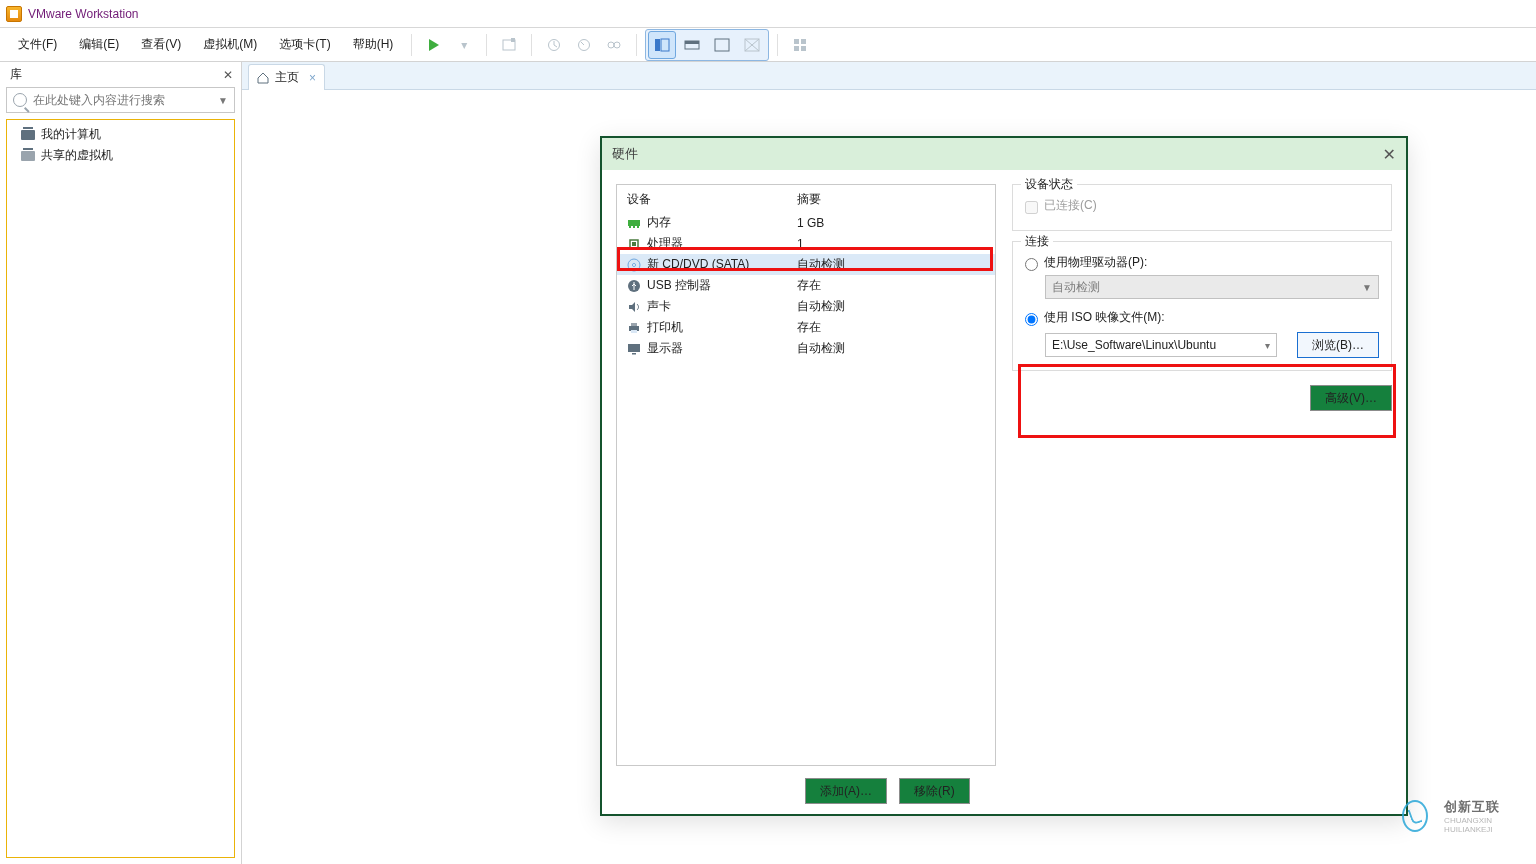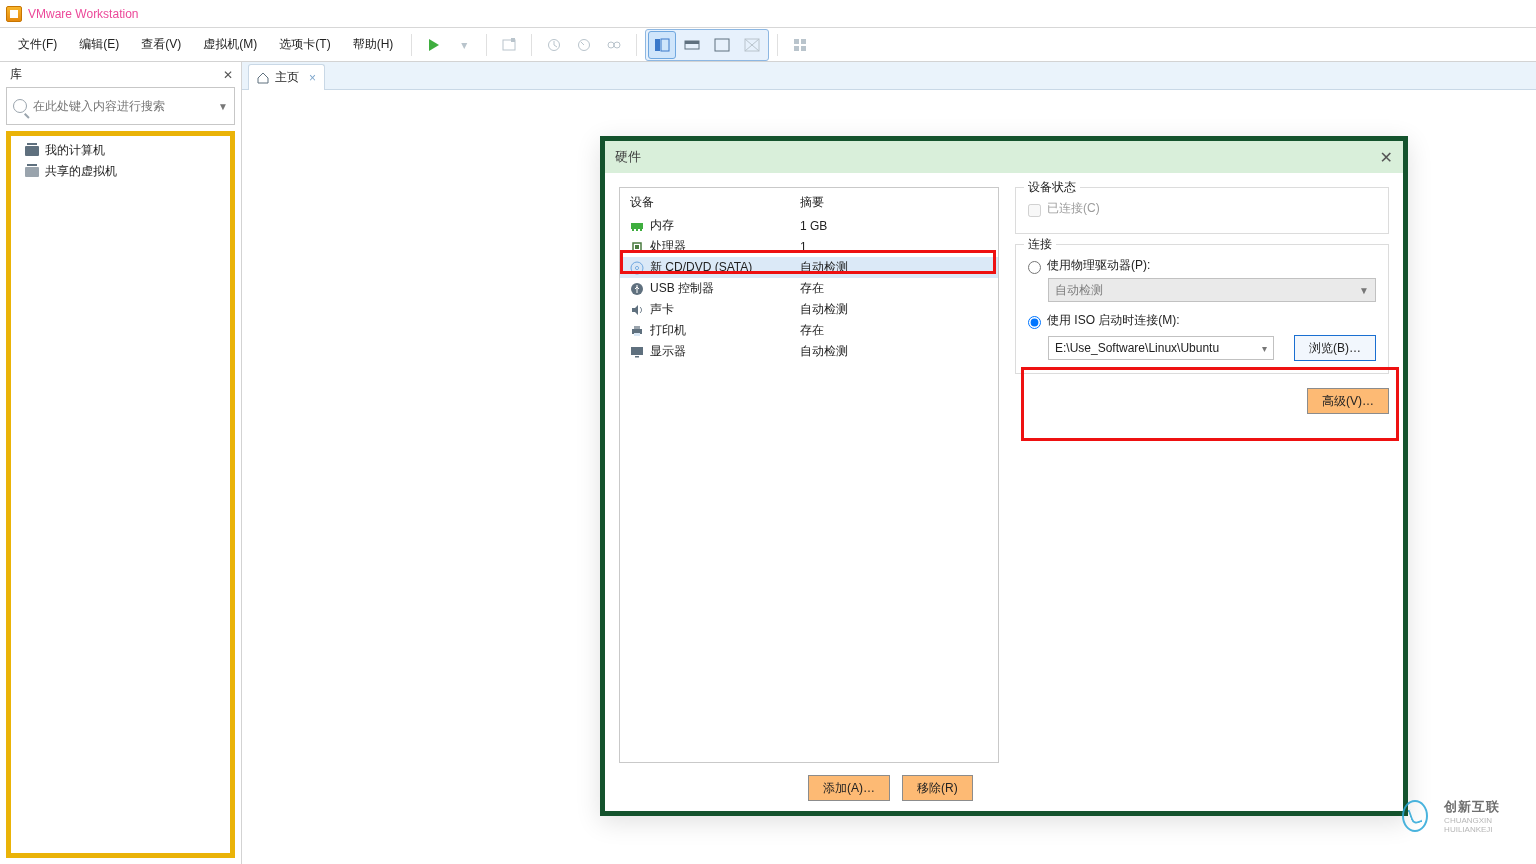--- a/index.html
+++ b/index.html
@@ -27,21 +27,21 @@
 .titlebar .logo {
   width: 16px; height: 16px;
   background: linear-gradient(#f7b52b,#e68a0e);
   border: 1px solid #c77500;
   border-radius: 2px;
   position: relative;
 }
 .titlebar .logo::after {
   content:""; position:absolute; inset:3px; background:#fff;
 }
-.titlebar .title { color:#ec4899; }
+.titlebar .title { color:#701a75; }
 
 
 .menubar {
   height: 34px;
   display:flex;
   align-items:center;
   padding: 0 8px;
   border-bottom: 1px solid #d3d3d3;
   gap: 2px;
 }
@@ -74,35 +74,35 @@
 }
 .side-header {
   display:flex; align-items:center; justify-content:space-between;
   padding: 4px 8px 2px 10px;
   font-size:12px;
 }
 .side-header .close-x { color:#555; cursor:default; font-size:12px; }
 .search-wrap {
   margin:2px 6px 6px 6px;
   border:1px solid #c7c7c7;
-  height:38px; display:flex; align-items:center;
+  height:26px; display:flex; align-items:center;
   padding:0 6px; gap:6px;
   background:#fff;
 }
 .search-wrap .mag {
   width:14px; height:14px; border:1.5px solid #9aa4ad; border-radius:50%; position:relative;
 }
 .search-wrap .mag::after{content:"";position:absolute;right:-4px;bottom:-4px;width:6px;height:1.5px;background:#9aa4ad;transform:rotate(45deg);}
 .search-wrap input {
   border:none; outline:none; flex:1; font-size:12px; color:#333; background:transparent;
 }
 .search-wrap .drop { color:#777; font-size:10px; }
 
 .tree {
-  border:5px solid #eab308; margin:0 6px 6px 6px; flex:1; padding:4px 4px;
+  border:1px solid #eab308; margin:0 6px 6px 6px; flex:1; padding:4px 4px;
 }
 .tree-item {
   display:flex; align-items:center; gap:6px; padding:2px 4px 2px 10px;
 }
 .tree-item .mini-icon {
   width:14px; height:10px; background:#5f707e; border-radius:1px; position:relative;
 }
 .tree-item .mini-icon::before { content:""; position:absolute; top:-3px; left:2px; right:2px; height:2px; background:#5f707e; }
 .tree-item.shared .mini-icon { background:#9aa4ad; }
 
@@ -119,21 +119,21 @@
 .tab .home-ico {
   width:12px;height:12px;display:inline-block;
 }
 .tab .tab-x { color:#7ea6cc; font-size:12px; margin-left:4px; }
 
 .canvas { position:absolute; inset:28px 0 0 0; background:#fff; }
 
 
 .dlg {
   position:absolute; left:600px; top:136px; width:808px; height:680px;
-  border:5px solid #14532d; background:#fff; box-shadow:0 6px 24px rgba(0,0,0,.12);
+  border:2px solid #14532d; background:#fff; box-shadow:0 6px 24px rgba(0,0,0,.12);
 }
 .dlg-header {
   height:32px; background:#d9efda; display:flex; align-items:center; justify-content:space-between;
   padding:0 10px; font-size:13px; color:#3e3e3e;
 }
 .dlg-header .x { font-size:16px; color:#555; cursor:default; }
 .dlg-body { display:flex; padding:14px 14px 4px 14px; gap:16px; height:calc(100% - 32px - 44px); }
 .dev-panel {
   width:380px; border:1px solid #c9c9c9; padding:0;
 }
@@ -162,21 +162,21 @@
 .chk input, .rdo input { width:13px; height:13px; }
 .chk.disabled { color:#9c9c9c; }
 .combo {
   width:100%; height:24px; border:1px solid #c1c1c1; background:#eaeaea; color:#7e7e7e; padding:0 6px; display:flex; align-items:center; justify-content:space-between;
 }
 .combo.enabled { background:#fff; color:#222; }
 .combo .car { font-size:10px; color:#777; }
 .iso-row { display:flex; gap:20px; align-items:center; margin-top:6px; }
 .iso-row .combo { flex:1; }
 .btn {
-  height:26px; padding:0 14px; border:1px solid #8c8c8c; background:#fdba74; cursor:default;
+  height:26px; padding:0 14px; border:1px solid #8c8c8c; background:#15803d; cursor:default;
   display:inline-flex; align-items:center;
 }
 .btn.primary {
   border:1.5px solid #1a6fd1; background:#f2f7fd;
 }
 .adv-row { display:flex; justify-content:flex-end; margin-top:4px; }
 .ft-under-dev { position:absolute; left:203px; bottom:10px; display:flex; gap:12px; }
 
 
 .hl-a { position:absolute; border:3.5px solid #e11; pointer-events:none; left:15px; top:109px; width:376px; height:24px; }
@@ -436,21 +436,21 @@
         <label class="rdo">
           <input type="radio" name="conn" style="">
           <span>使用物理驱动器(P):</span>
         </label>
         <div class="combo" style="margin-left:20px;width:calc(100% - 20px);">
           <span>自动检测</span>
           <span class="car">▼</span>
         </div>
         <label class="rdo" style="margin-top:10px">
           <input type="radio" name="conn" checked="" style="">
-          <span>使用 ISO 启动时连接(M):</span>
+          <span>使用 ISO 映像文件(M):</span>
         </label>
         <div class="iso-row" style="margin-left:20px;width:calc(100% - 20px);">
           <div class="combo enabled">
             <span>E:\Use_Software\Linux\Ubuntu</span>
             <span class="car">▾</span>
           </div>
           <span class="btn primary">
             <span>浏览(B)…</span>
           </span>
         </div>

